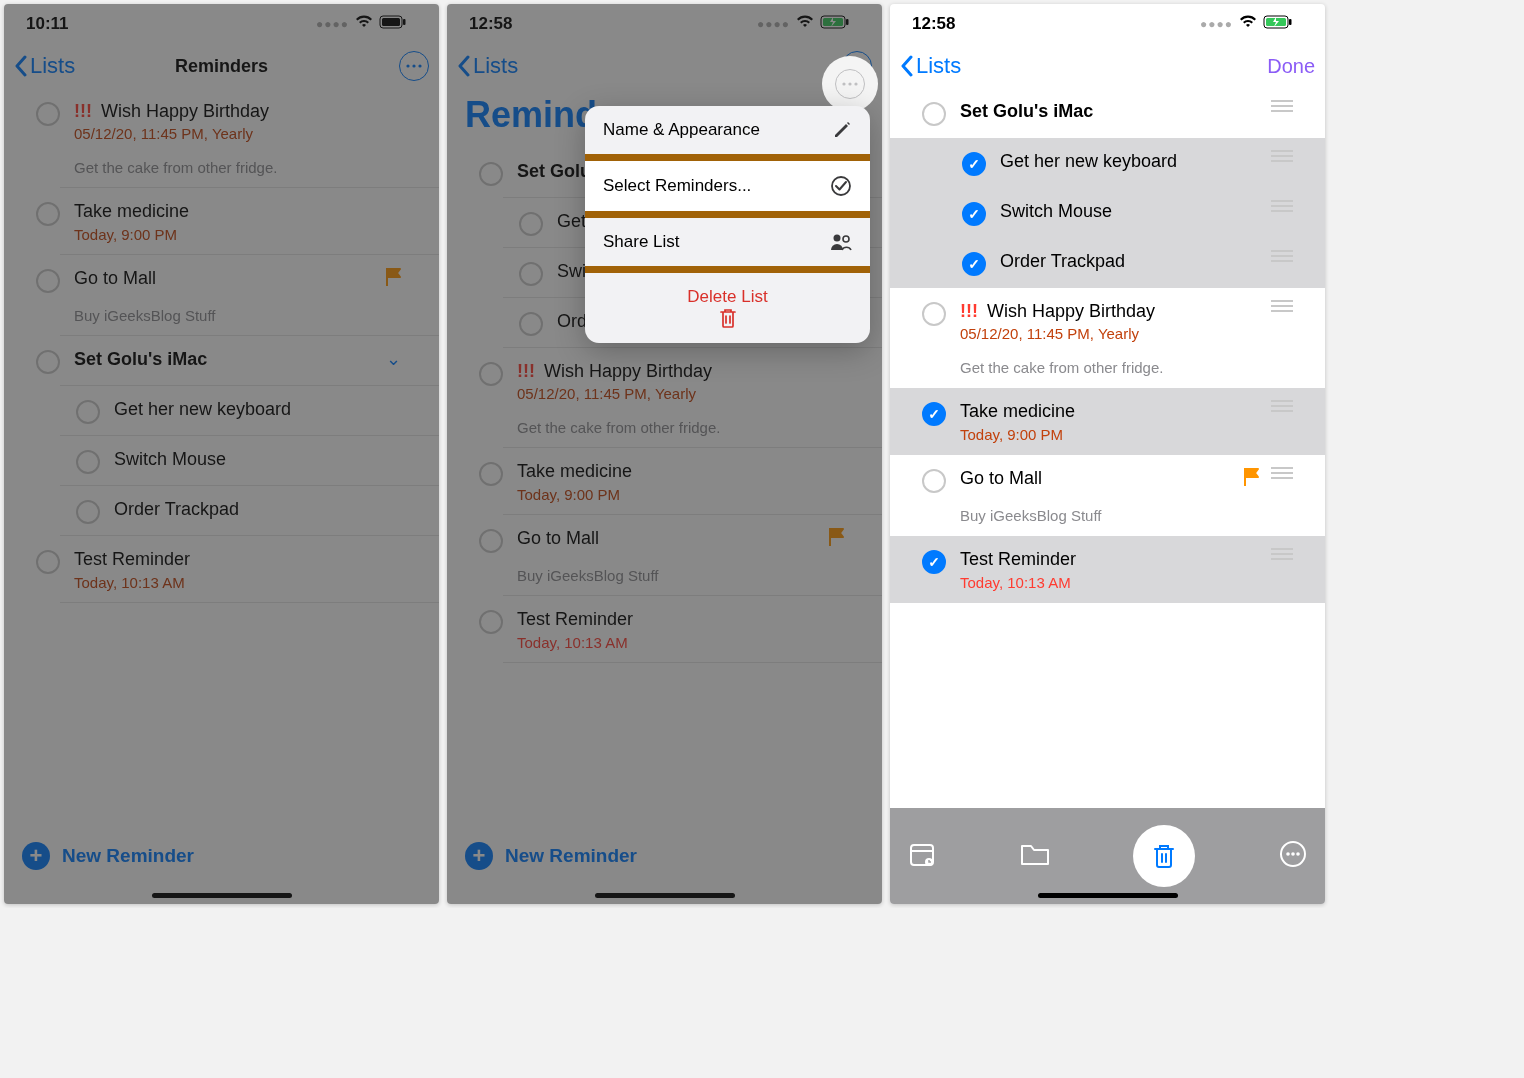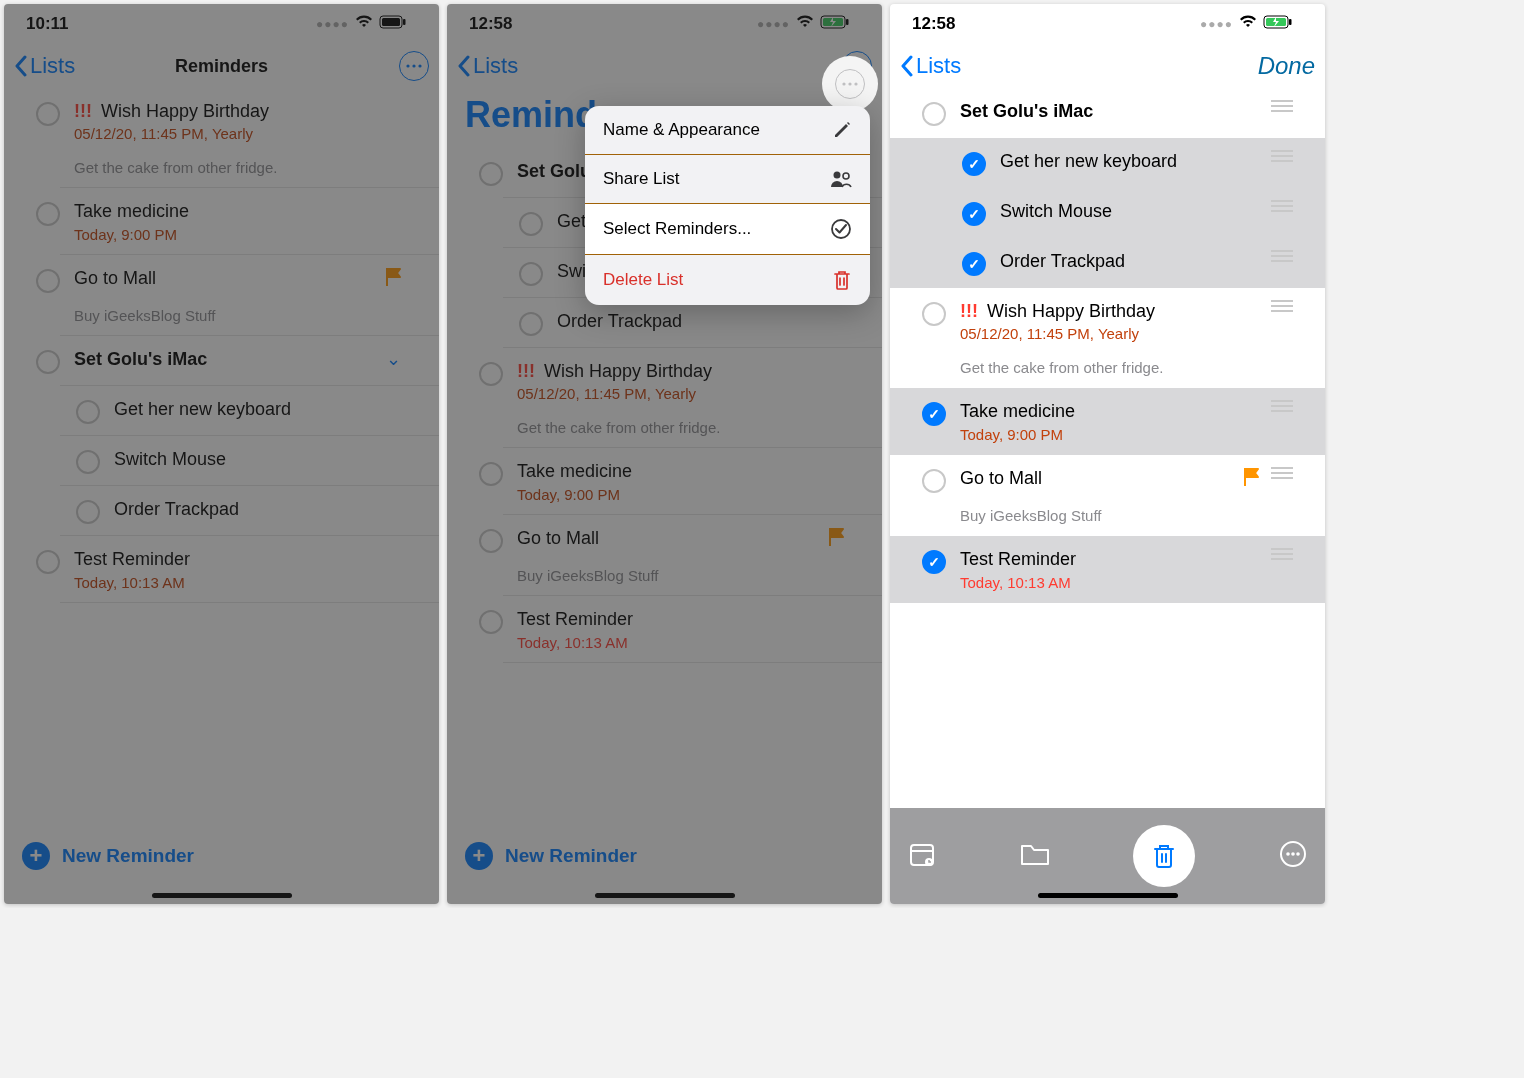--- a/index.html
+++ b/index.html
@@ -56,21 +56,21 @@
     text-align:center; font-size:18px; font-weight:600;
   }
   .nav-right {
     position:absolute; right:10px; top:0; bottom:0;
     display:flex; align-items:center; color:#007aff;
   }
   .more-btn {
     width:30px; height:30px; border:1.8px solid #007aff;
     border-radius:50%; display:flex; align-items:center; justify-content:center;
   }
-  .done-link { color:#0369a1; font-size:24px;font-style:italic; }
+  .done-link { color:#8b5cf6; font-size:20px; }
   .big-title {
     font-size:36px; font-weight:700; color:#007aff;
     padding:6px 18px 12px;
   }
   
   .list { background:#fff; }
   .row {
     display:flex; align-items:flex-start;
     padding:12px 32px;
     position:relative;
@@ -121,23 +121,23 @@
   .context-menu {
     position:absolute; z-index:6;
     right:12px; top:102px; width:285px;
     background:#f2f2f4; border-radius:14px;
     box-shadow:0 8px 30px rgba(0,0,0,0.25);
     overflow:hidden;
   }
   .menu-item {
     display:flex; align-items:center; justify-content:space-between;
     padding:14px 18px; font-size:17px;
-    border-bottom:1px solid #a16207;
-  }
-  .menu-item:last-child { border-bottom:none; }
+    border-bottom:7px solid #a16207;
+  }
+  .menu-item:last-child { border-bottom:none;flex-direction:column; }
   .menu-item.highlight { background:#fff; }
   .menu-item.danger { color:#d9302a; }
   .menu-item.danger svg { stroke:#d9302a; }
   .menu-item svg { flex:0 0 auto; }
   .more-highlight {
     position:absolute; z-index:6;
     width:56px; height:56px; border-radius:50%;
     background:#f4f4f4;
     right:4px; top:52px;
     display:flex; align-items:center; justify-content:center;
@@ -403,36 +403,36 @@
     </div>
   </div>
 
   <div class="context-menu">
     <div class="menu-item">
       <span>Name &amp; Appearance</span>
       <svg width="20" height="20" viewBox="0 0 20 20">
           <path d="M3 17 L5 17 L16 6 L14 4 L3 15 Z M15 3 L17 5 L18 4 L16 2 Z" fill="#3a3a3c"></path>
         </svg>
     </div>
+    <div class="menu-item highlight">
+      <span>Select Reminders...</span>
+      <svg width="22" height="22" viewBox="0 0 22 22">
+          <circle cx="11" cy="11" r="9" fill="none" stroke="#3a3a3c" stroke-width="1.8"></circle>
+          <path d="M6 11 L9.5 14.5 L16 7" fill="none" stroke="#3a3a3c" stroke-width="2" stroke-linecap="round" stroke-linejoin="round"></path>
+        </svg>
+    </div>
     <div class="menu-item">
       <span>Share List</span>
       <svg width="22" height="18" viewBox="0 0 22 18">
           <circle cx="7" cy="5" r="3.5" fill="#3a3a3c"></circle>
           <path d="M1 17 A6 6 0 0 1 13 17 Z" fill="#3a3a3c"></path>
           <circle cx="16" cy="6" r="3" fill="none" stroke="#3a3a3c" stroke-width="1.6"></circle>
           <path d="M12 17 A5 5 0 0 1 21 17" fill="none" stroke="#3a3a3c" stroke-width="1.6"></path>
         </svg>
     </div>
-    <div class="menu-item highlight">
-      <span>Select Reminders...</span>
-      <svg width="22" height="22" viewBox="0 0 22 22">
-          <circle cx="11" cy="11" r="9" fill="none" stroke="#3a3a3c" stroke-width="1.8"></circle>
-          <path d="M6 11 L9.5 14.5 L16 7" fill="none" stroke="#3a3a3c" stroke-width="2" stroke-linecap="round" stroke-linejoin="round"></path>
-        </svg>
-    </div>
     <div class="menu-item danger">
       <span>Delete List</span>
       <svg width="20" height="22" viewBox="0 0 20 22">
           <path d="M3 5 L17 5 M7 5 L7 3 L13 3 L13 5 M5 5 L5 19 A1 1 0 0 0 6 20 L14 20 A1 1 0 0 0 15 19 L15 5 M8 9 L8 16 M12 9 L12 16" fill="none" stroke="#d9302a" stroke-width="1.7" stroke-linecap="round"></path>
         </svg>
     </div>
   </div>
 </div>
 
 <div class="phone screen3">

